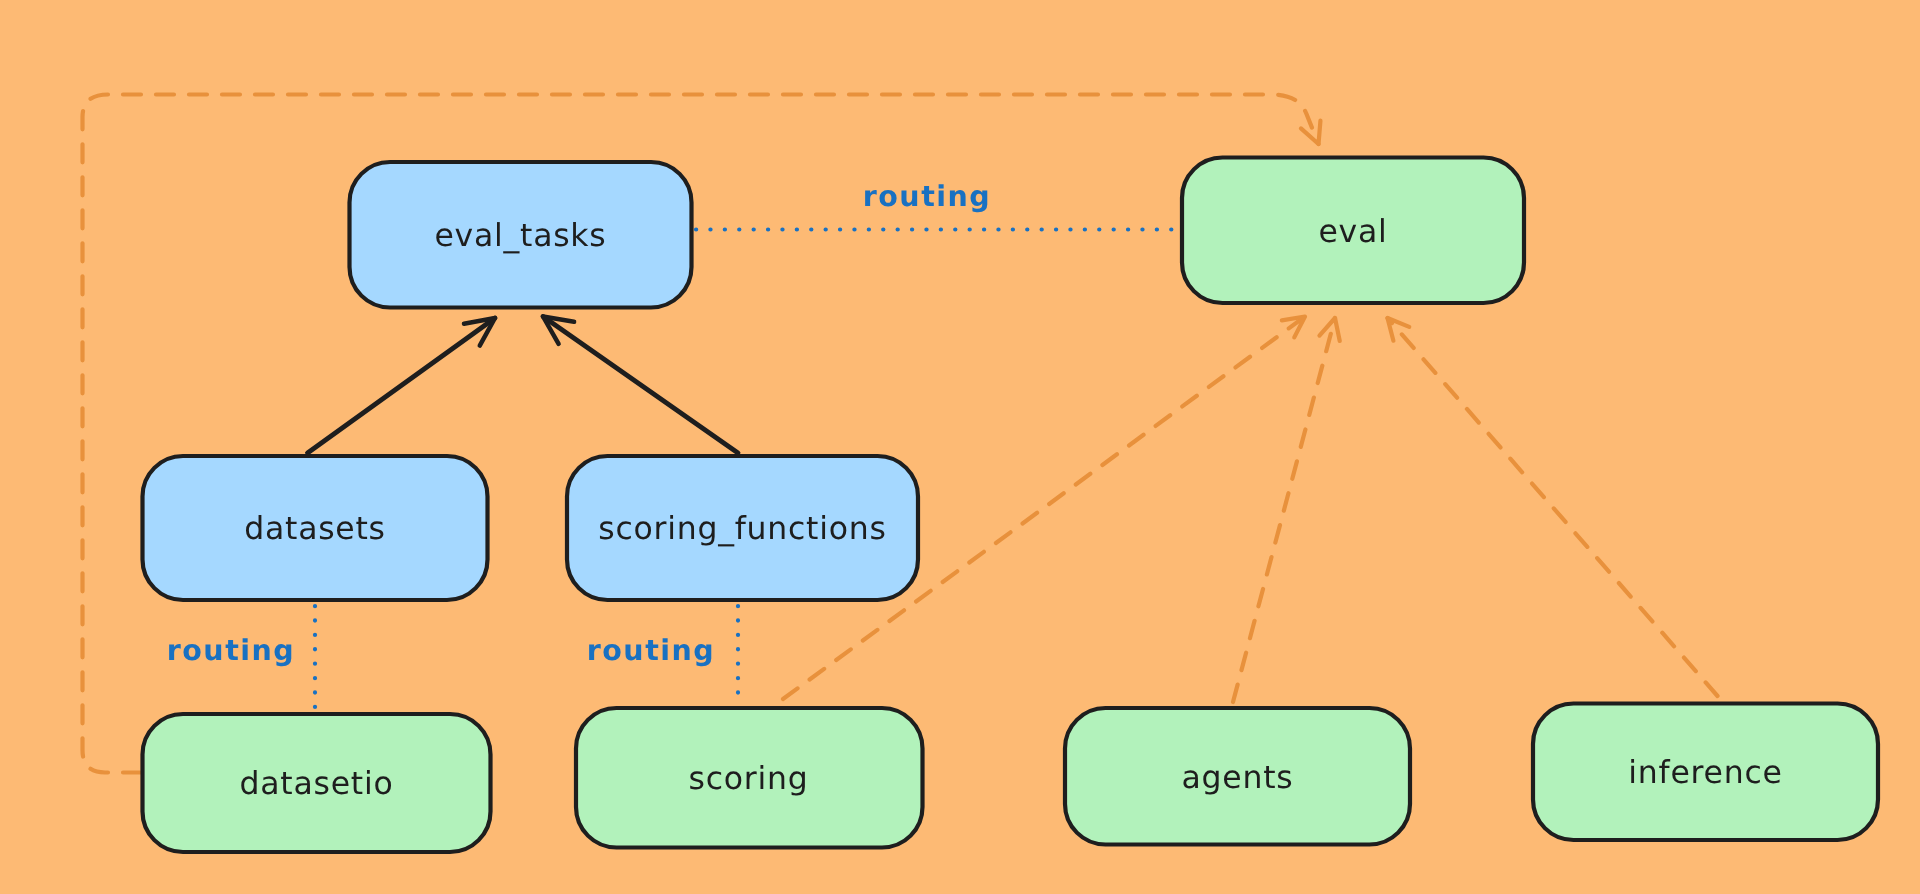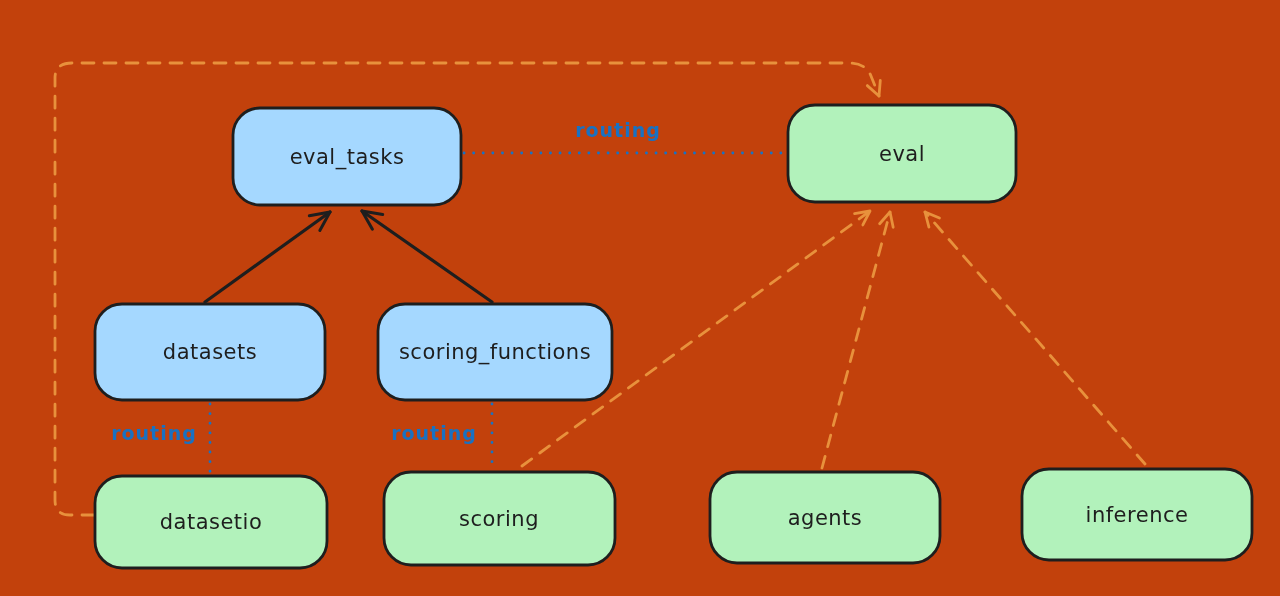--- a/index.html
+++ b/index.html
@@ -5,21 +5,21 @@
   html, body {
     margin: 0;
     padding: 0;
     background: #ffffff;
     font-family: "DejaVu Sans", "Liberation Sans", sans-serif;
   }
   #stage {
     position: relative;
     width: 1280px;
     height: 596px;
-    background: #c2410c;
+    background: #fdba74;
     overflow: hidden;
     text-align: right;
   }
   svg { display: block; }
   text.node-label {
     font-family: "DejaVu Sans", "Liberation Sans", sans-serif;
     font-size: 21px;
     letter-spacing: 0.5px;
   }
   text.edge-label {

